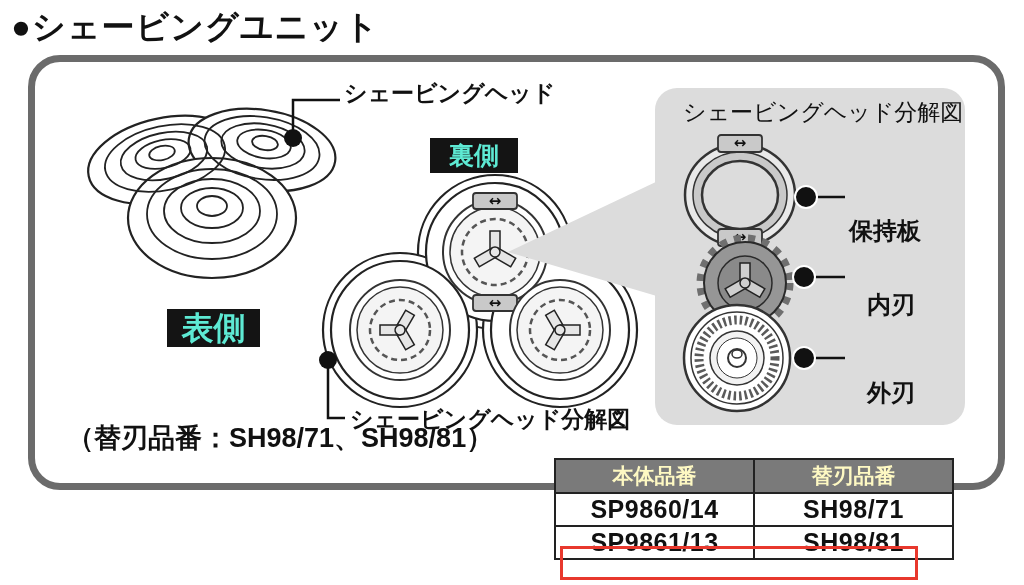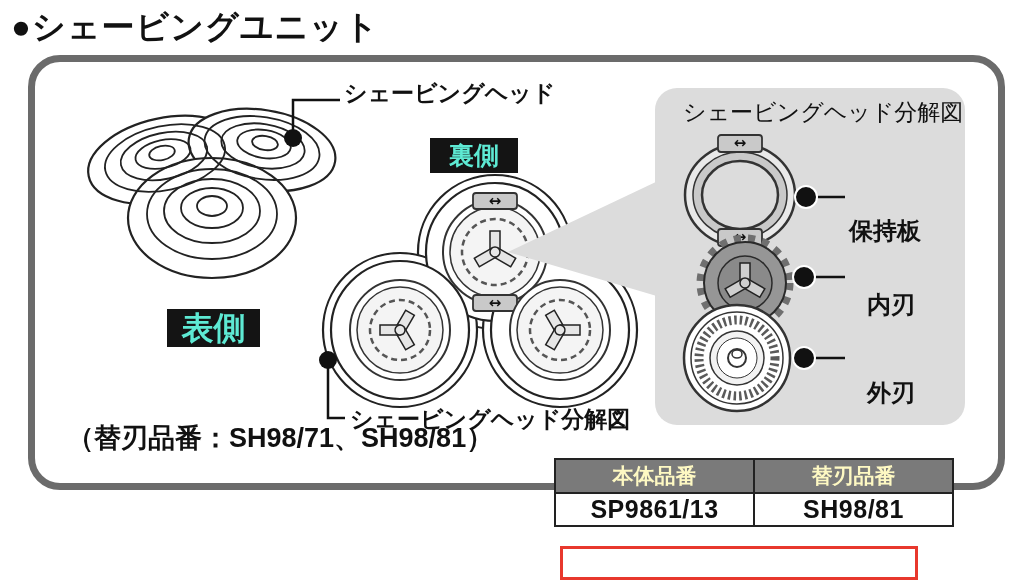--- a/index.html
+++ b/index.html
@@ -195,19 +195,23 @@
 
 <table class="abs" id="parts-table">
   <thead>
     <tr>
       <th>本体品番</th>
       <th>替刃品番</th>
     </tr>
   </thead>
   <tbody>
     <tr>
+      <td>SP9860/14</td>
+      <td>SH98/71</td>
+    </tr>
+    <tr>
       <td>SP9861/13</td>
       <td>SH98/81</td>
     </tr>
   </tbody>
 </table>
 
 <div class="abs" id="highlight-box"></div>
 
 </body></html>

